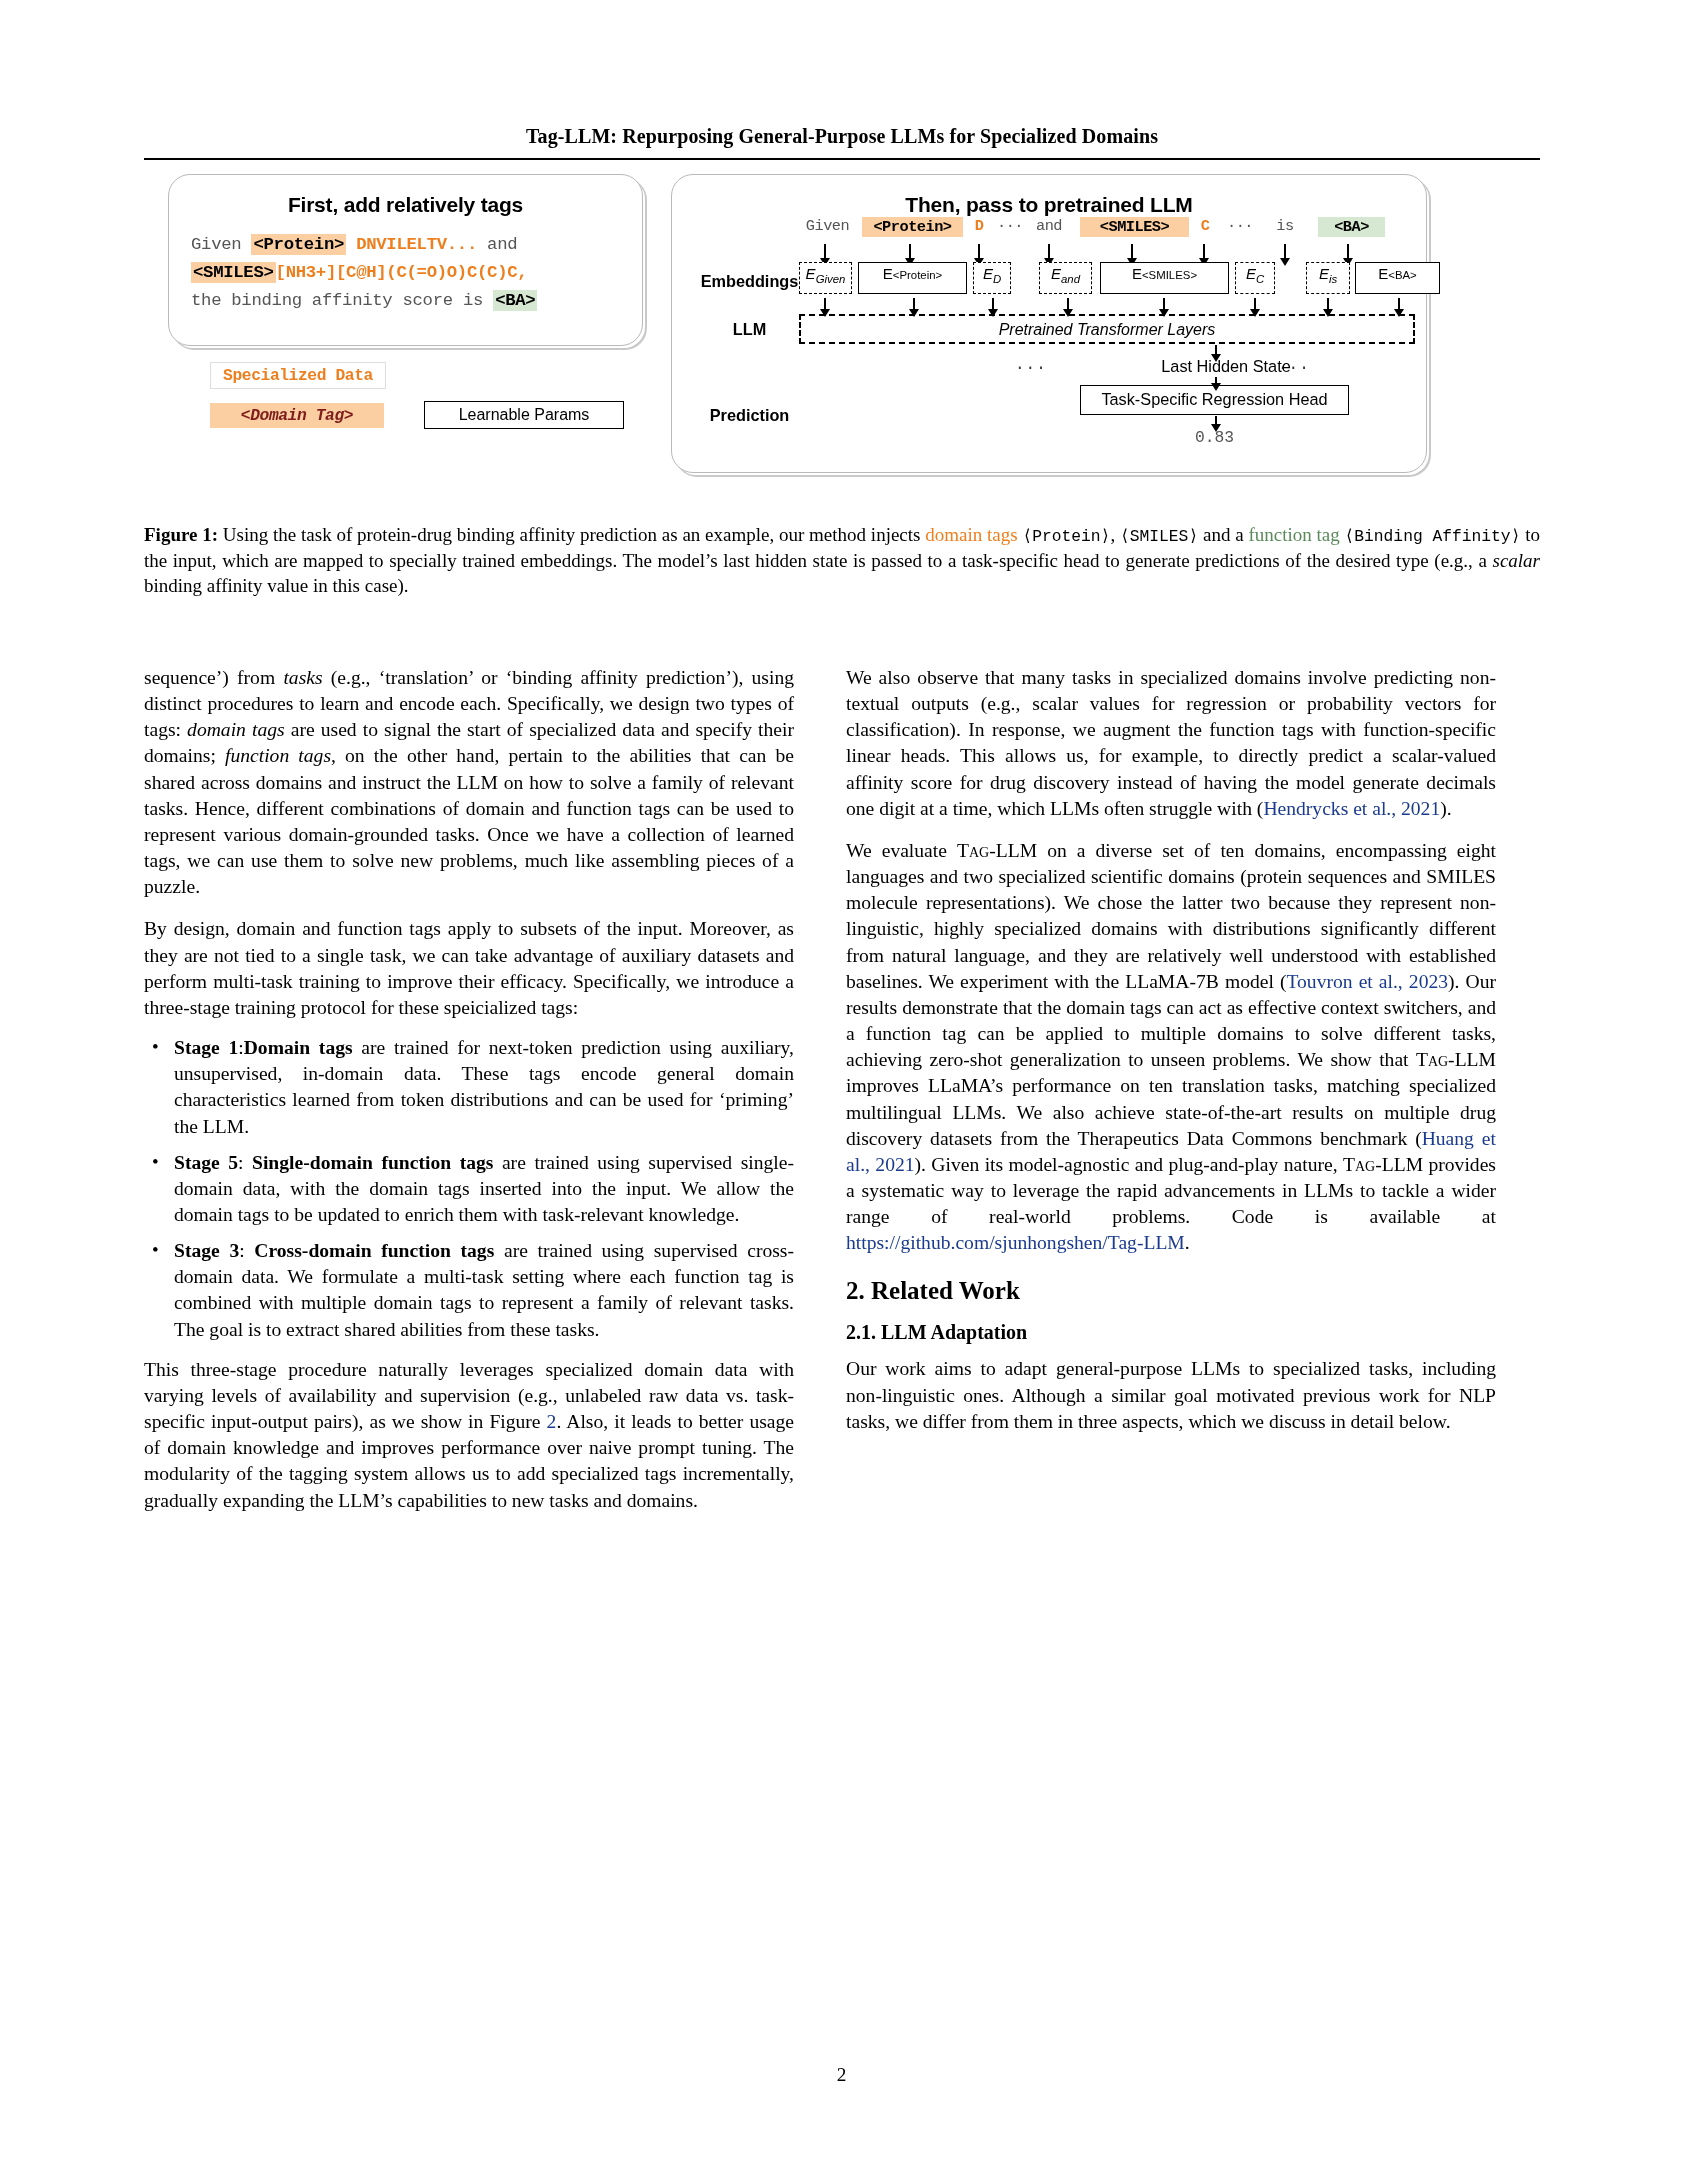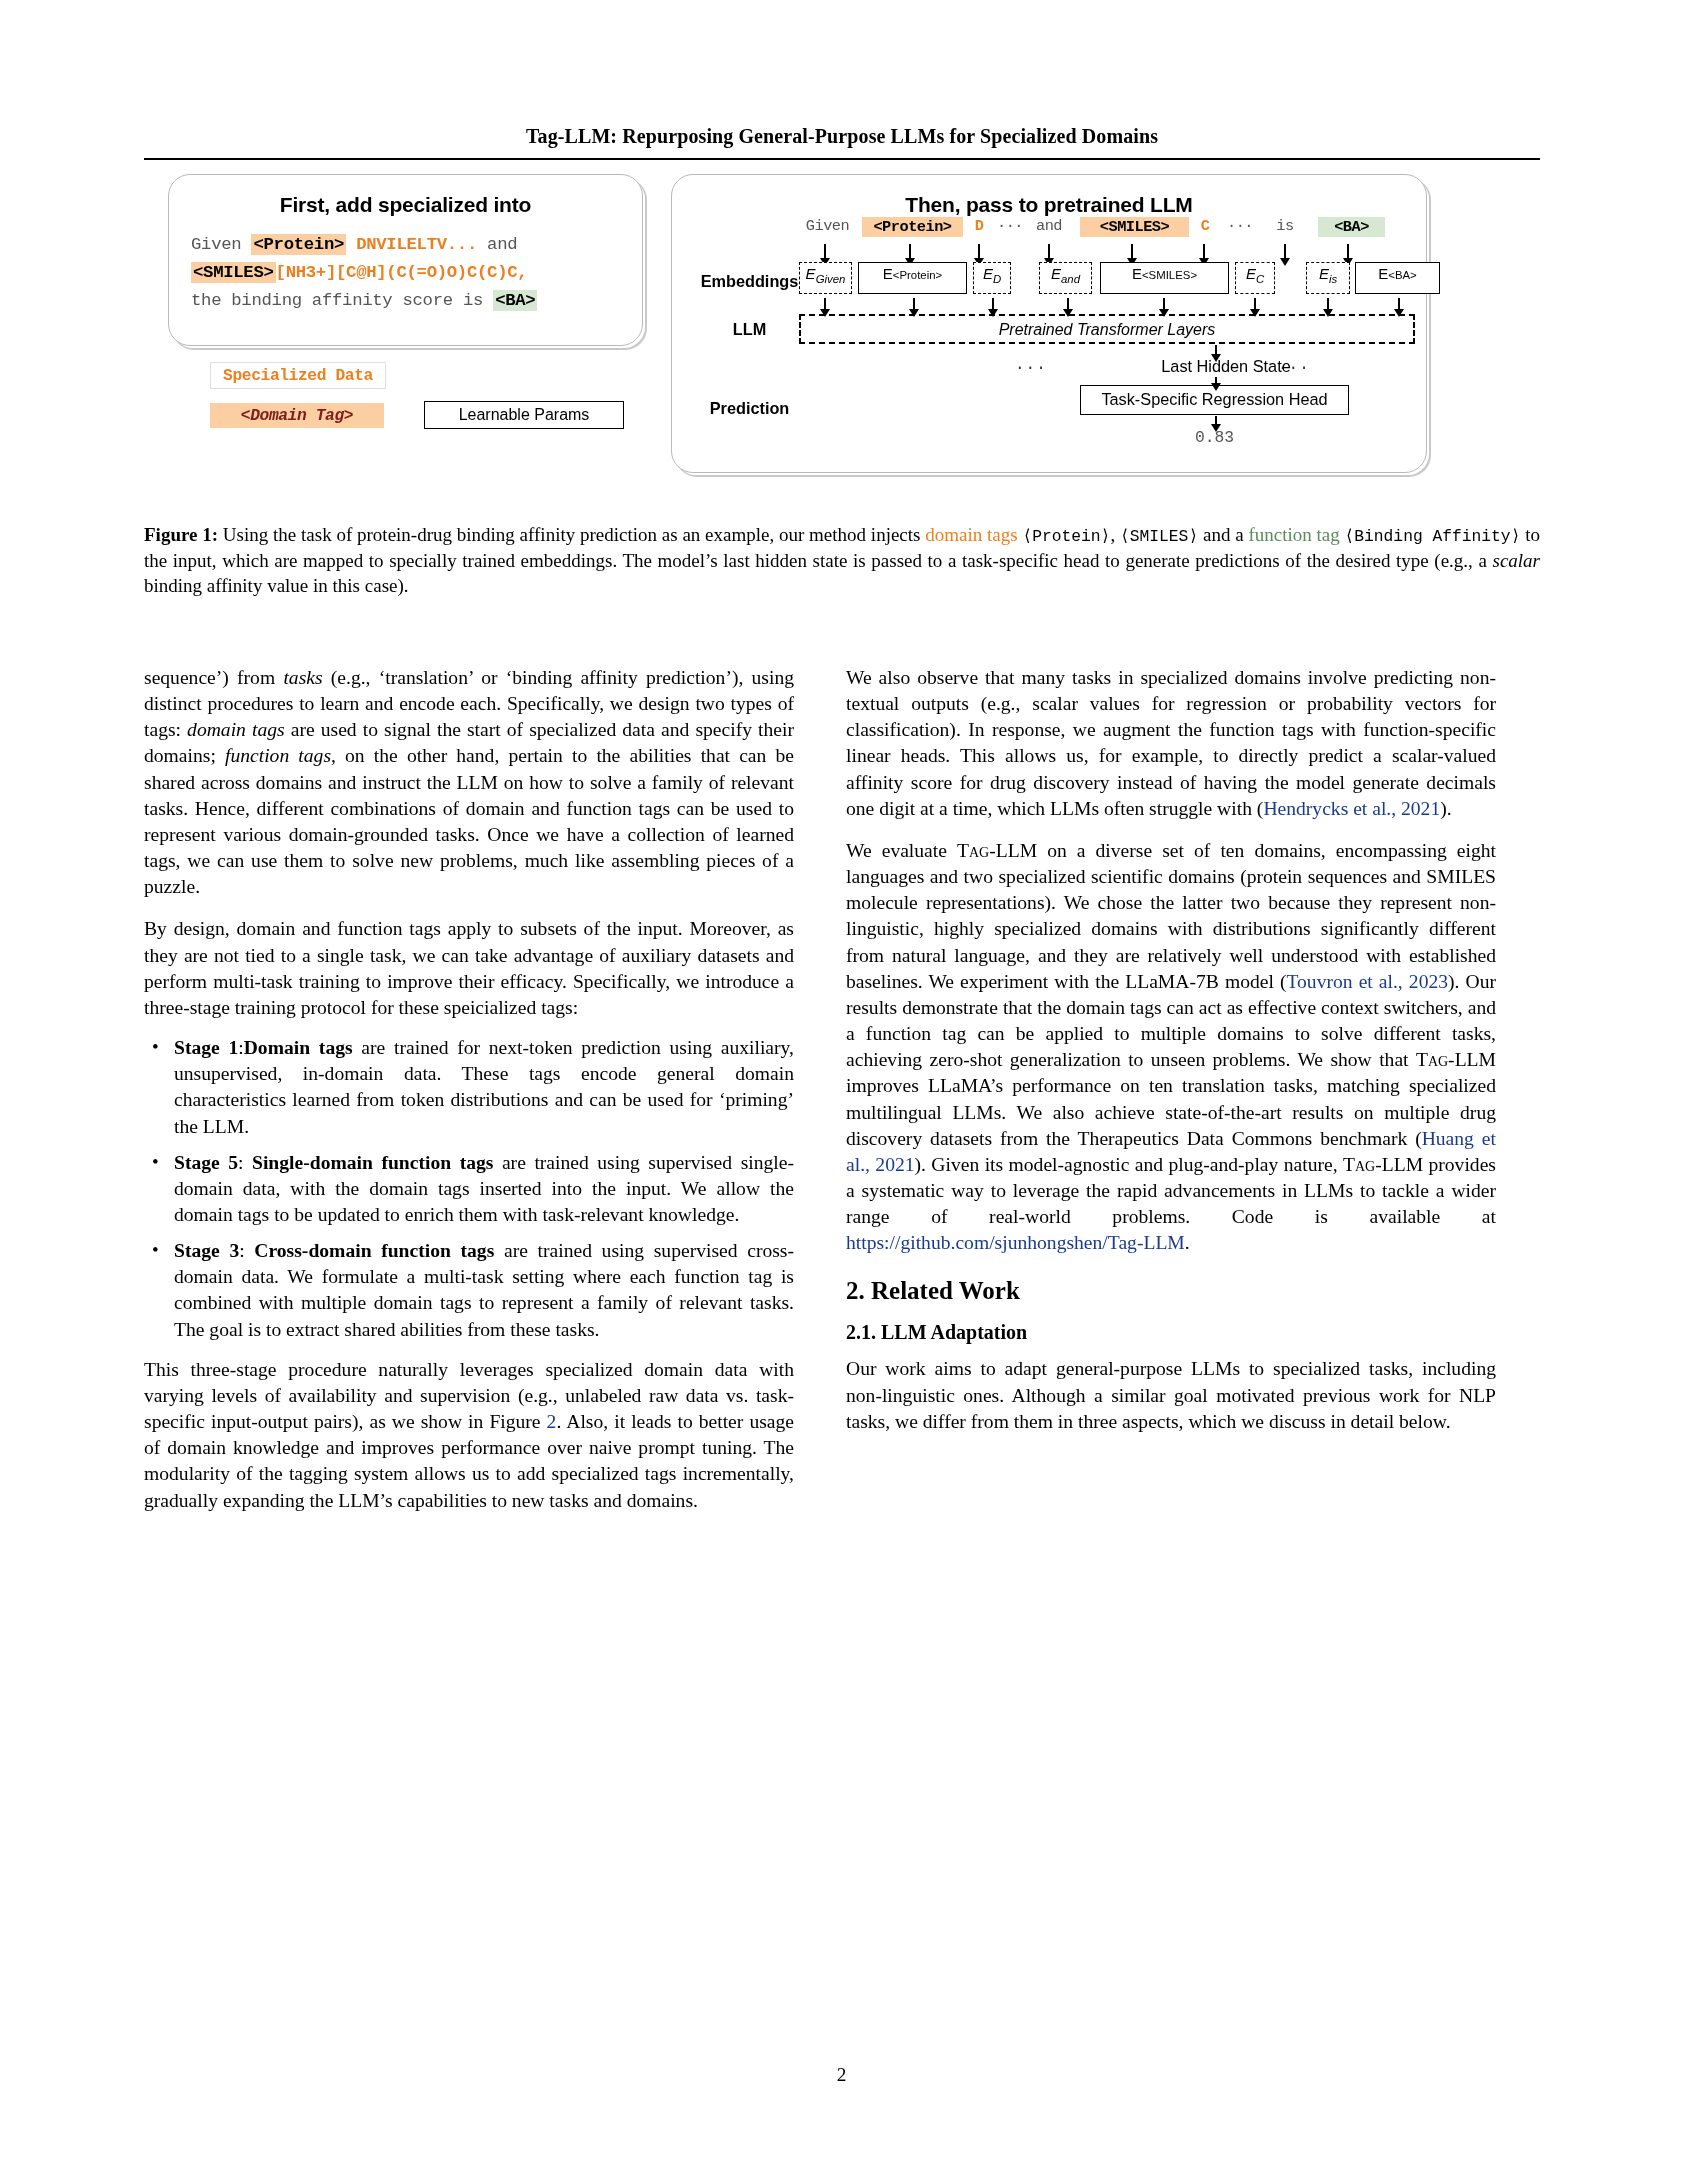--- a/index.html
+++ b/index.html
@@ -317,21 +317,21 @@
 <body>
 
 <div class="page">
 
   <div class="runhead">Tag-LLM: Repurposing General-Purpose LLMs for Specialized Domains</div>
   <div class="rule"></div>
 
   <div class="figure">
 
     <div class="panel panel-left">
-      <div class="panel-title">First, add specialized into</div>
+      <div class="panel-title">First, add relatively tags</div>
       <div class="code-block mono">
         <div><span>Given </span><span class="tag-dom">&lt;Protein&gt;</span><span class="tok-orange"> DNVILELTV...</span><span> and</span></div>
         <div><span class="tag-dom">&lt;SMILES&gt;</span><span class="tok-orange">[NH3+][C@H](C(=O)O)C(C)C,</span></div>
         <div><span>the binding affinity score is </span><span class="tag-fun">&lt;BA&gt;</span></div>
       </div>
     </div>
 
     <div class="legend">
       <div class="legend-row">
         <div class="legend-chip chip-data">Specialized Data</div>
@@ -340,21 +340,21 @@
         <div class="legend-chip chip-domain">&lt;Domain Tag&gt;</div>
         <div class="param-box param-learn">Learnable Params</div>
       </div>
     </div>
 
     <div class="panel panel-right">
       <div class="panel-title">Then, pass to pretrained LLM</div>
 
       <div class="rp-rowlabel" style="top:97px">Embeddings</div>
       <div class="rp-rowlabel" style="top:145px">LLM</div>
-      <div class="rp-rowlabel" style="top:224px">Prediction</div>
+      <div class="rp-rowlabel" style="top:231px">Prediction</div>
 
       <div class="tokrow">
         <span class="tok" style="left:0px;   width:57px;">Given</span>
         <span class="tok dom" style="left:63px;  width:95px;">&lt;Protein&gt;</span>
         <span class="tok org" style="left:170px; width:20px;">D</span>
         <span class="tok" style="left:194px; width:34px;">···</span>
         <span class="tok" style="left:230px; width:40px;">and</span>
         <span class="tok dom" style="left:281px; width:103px;">&lt;SMILES&gt;</span>
         <span class="tok org" style="left:396px; width:20px;">C</span>
         <span class="tok" style="left:424px; width:34px;">···</span>

